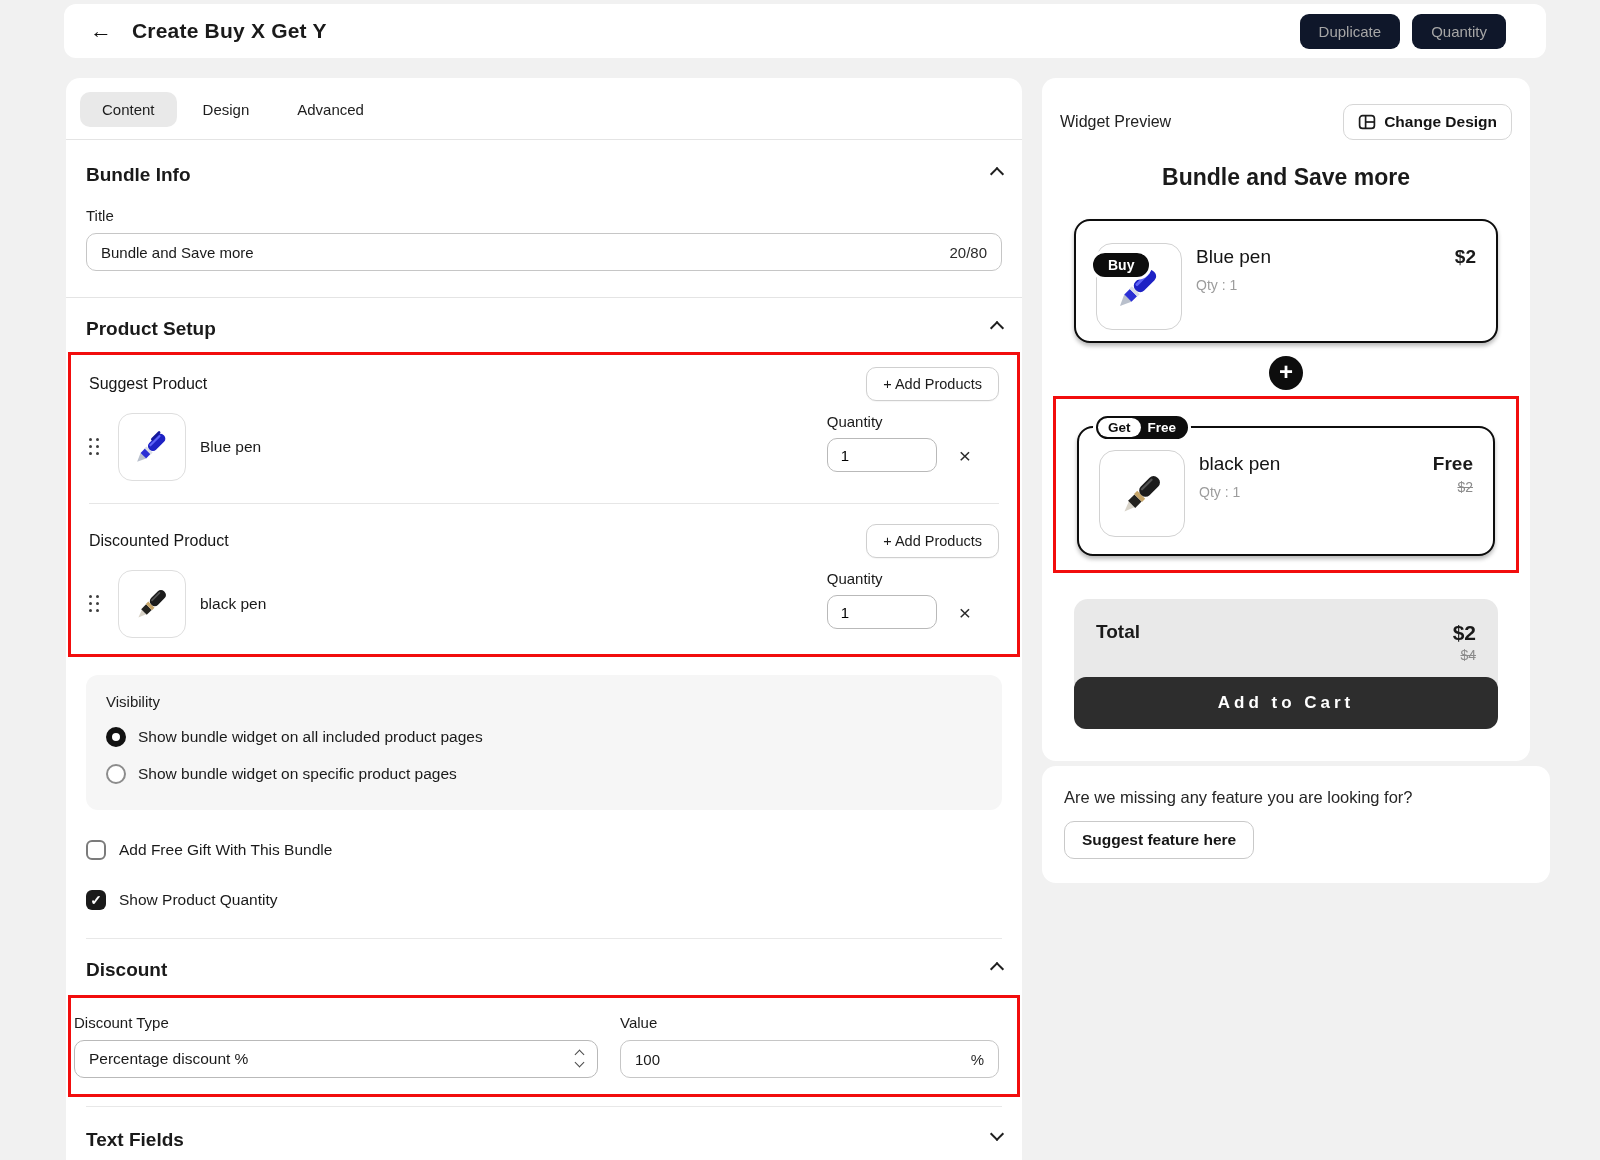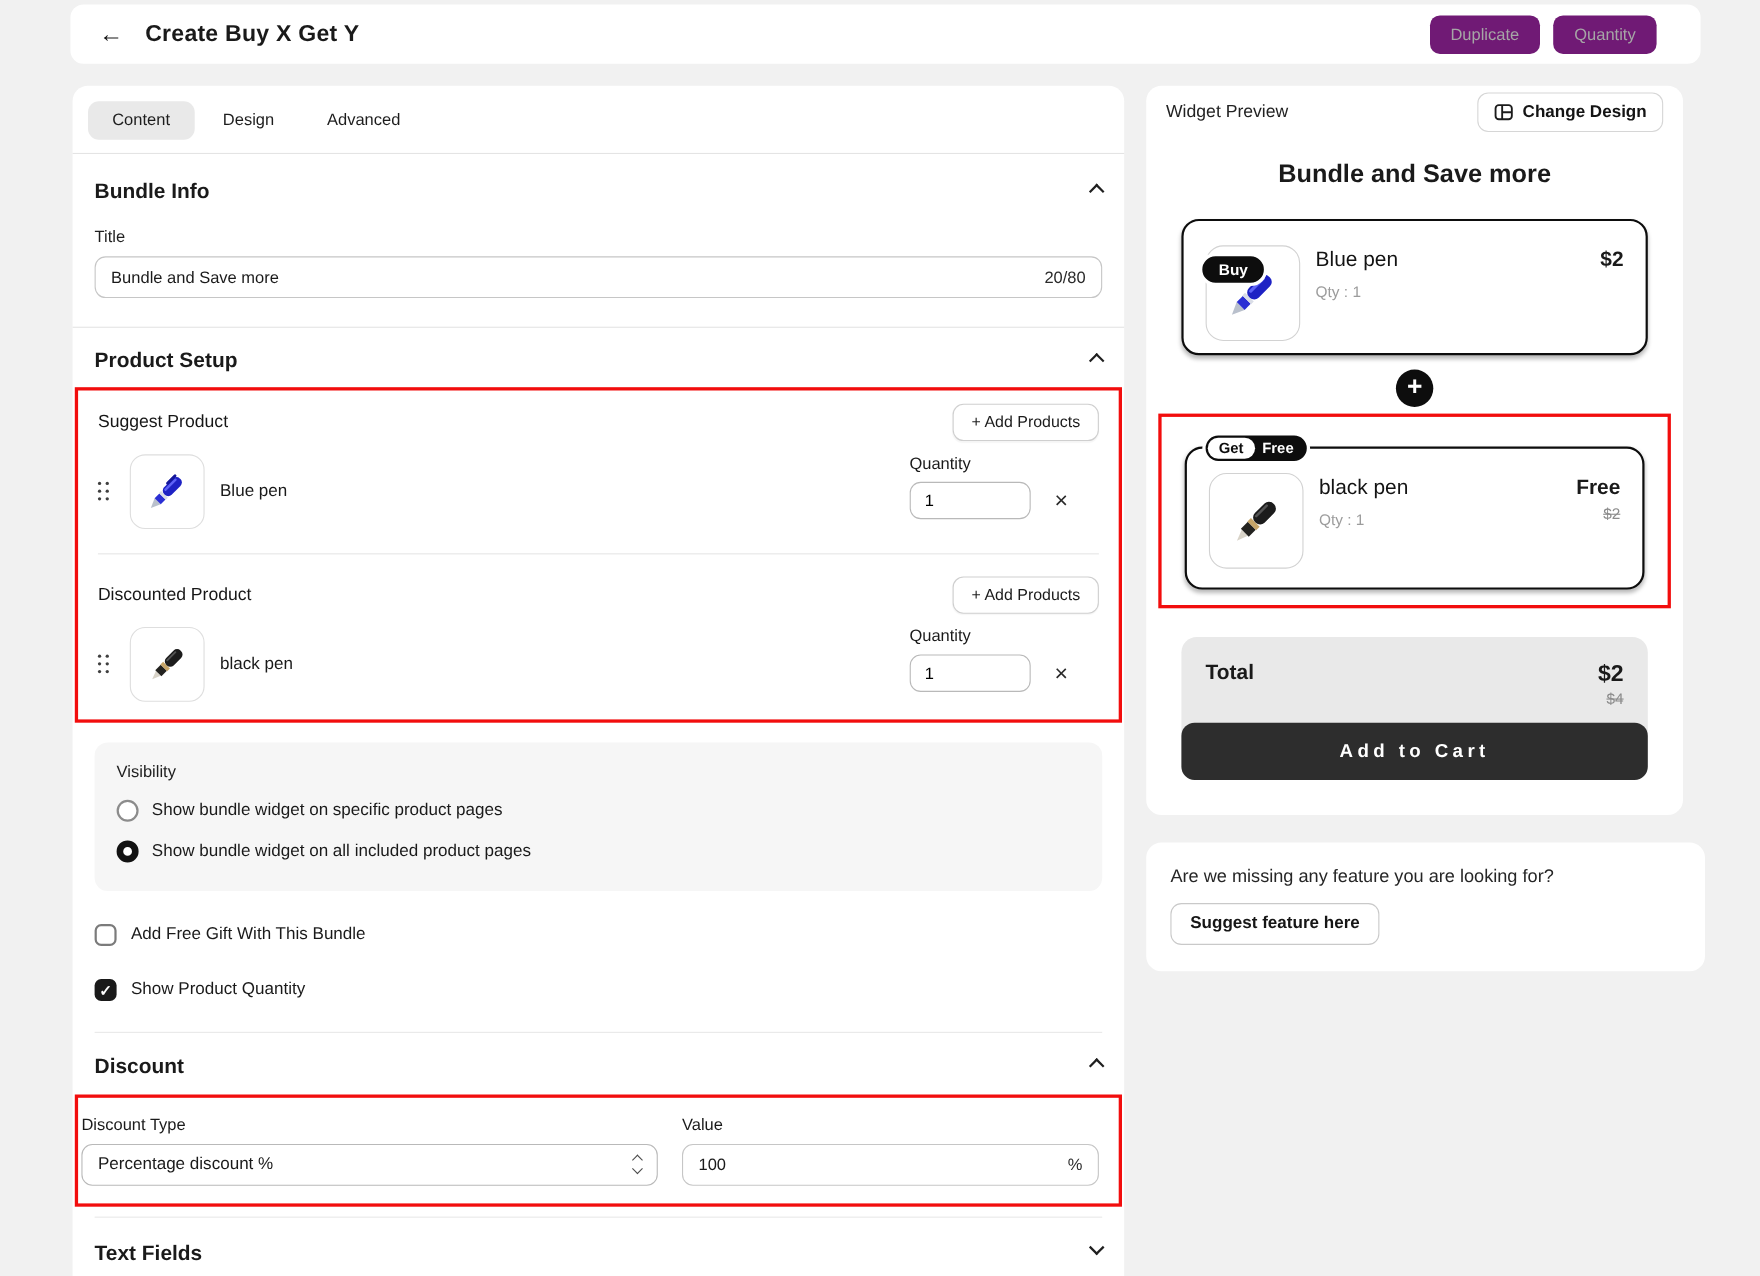--- a/index.html
+++ b/index.html
@@ -15,21 +15,21 @@
   .divider-full  { border-top:1px solid #e4e4e4; }
   .divider-inset { border-top:1px solid #e8e8e8; }
 
   
   .header { position:absolute; left:64px; top:4px; width:1482px; height:54px;
             background:#fff; border-radius:12px; display:flex; align-items:center;
             padding:0 40px 0 26px; }
   .back { font-size:22px; color:#111; cursor:pointer; line-height:1; }
   .header h1 { font-size:21px; font-weight:bold; margin-left:20px; letter-spacing:.2px; }
   .header .spacer { flex:1; }
-  .btn-disabled { background:#701a75; color:#a6a6a6; border:none; border-radius:9px;
+  .btn-disabled { background:#0f172a; color:#a6a6a6; border:none; border-radius:9px;
                   font-size:15px; padding:9px 19px; margin-left:12px;
                   font-family:inherit; }
 
   
   .card-left { position:absolute; left:66px; top:78px; width:956px; height:1082px;
                background:#fff; border-radius:14px 14px 0 0; padding:14px 0 0 0; }
   .tabs { display:flex; align-items:center; padding:0 14px 12px 14px; }
   .tab { font-size:15px; color:#1d1d1d; padding:9px 22px; border-radius:10px; cursor:pointer; }
   .tab.active { background:#e9e9e9; }
   .tab + .tab { margin-left:4px; }
@@ -87,21 +87,21 @@
                   border:1px solid #b9b9b9; border-radius:10px; height:38px; padding:0 14px;
                   cursor:pointer; background:#fff; }
   .select-shell .val { font-size:15.5px; }
   .updown { display:flex; flex-direction:column; align-items:center; }
   .updown .chev.mini.up { margin:3px 0 0 0; }
   .updown .chev.mini.down { margin:1px 0 4px 0; }
   .suffix { font-size:15px; color:#2a2a2a; }
 
   
   .card-preview { position:absolute; left:1042px; top:78px; width:488px; background:#fff;
-                  border-radius:14px; padding:0 16px 32px 16px; }
+                  border-radius:14px; padding:20px 16px 32px 16px; }
   .prev-head { display:flex; align-items:center; justify-content:space-between; padding:6px 2px 0 2px; }
   .prev-title { font-size:16px; color:#222; }
   .btn-change { display:flex; align-items:center; background:#fff; border:1px solid #d6d6d6;
                 border-radius:10px; padding:8px 14px; font-size:15.5px; font-weight:bold;
                 color:#141414; font-family:inherit; cursor:pointer; }
   .btn-change svg { margin-right:8px; }
   .widget-title { text-align:center; font-size:23px; font-weight:bold; margin-top:24px; }
 
   .wcard { position:relative; border:2px solid #0d0d0d; border-radius:16px; background:#fff;
            margin:28px 16px 0 16px; height:124px; box-shadow:0 3px 4px rgba(0,0,0,.28);
@@ -258,26 +258,26 @@
             <input class="qty-input" value="1" style="">
             <span class="remove-x">×</span>
           </div>
         </div>
       </div>
     </div>
 
     <div class="vis-box">
       <div class="vis-title">Visibility</div>
       <div class="radio-row">
+        <span class="radio on"></span>
+        <span class="txt">Show bundle widget on all included product pages</span>
+      </div>
+      <div class="radio-row">
         <span class="radio off"></span>
         <span class="txt">Show bundle widget on specific product pages</span>
-      </div>
-      <div class="radio-row">
-        <span class="radio on"></span>
-        <span class="txt">Show bundle widget on all included product pages</span>
       </div>
     </div>
 
     <div class="check-row">
       <span class="checkbox off"></span>
       <span class="txt">Add Free Gift With This Bundle</span>
     </div>
     <div class="check-row">
       <span class="checkbox on">✓</span>
       <span class="txt">Show Product Quantity</span>

